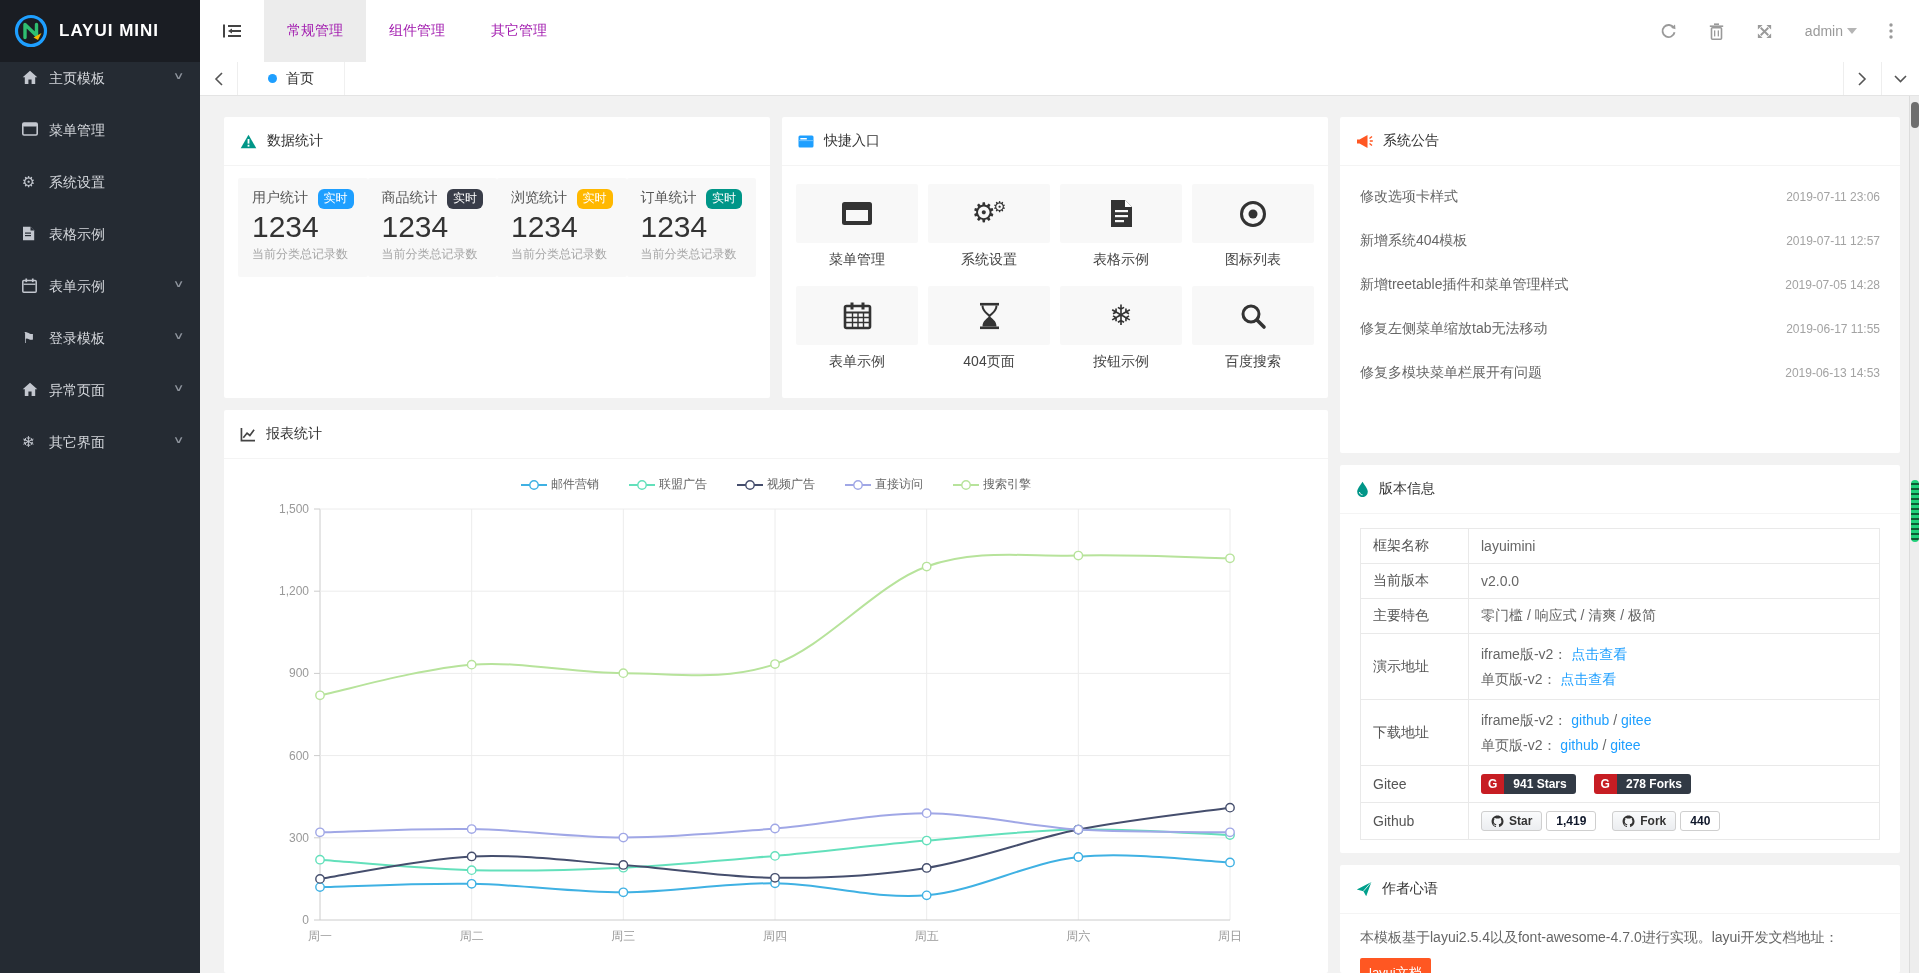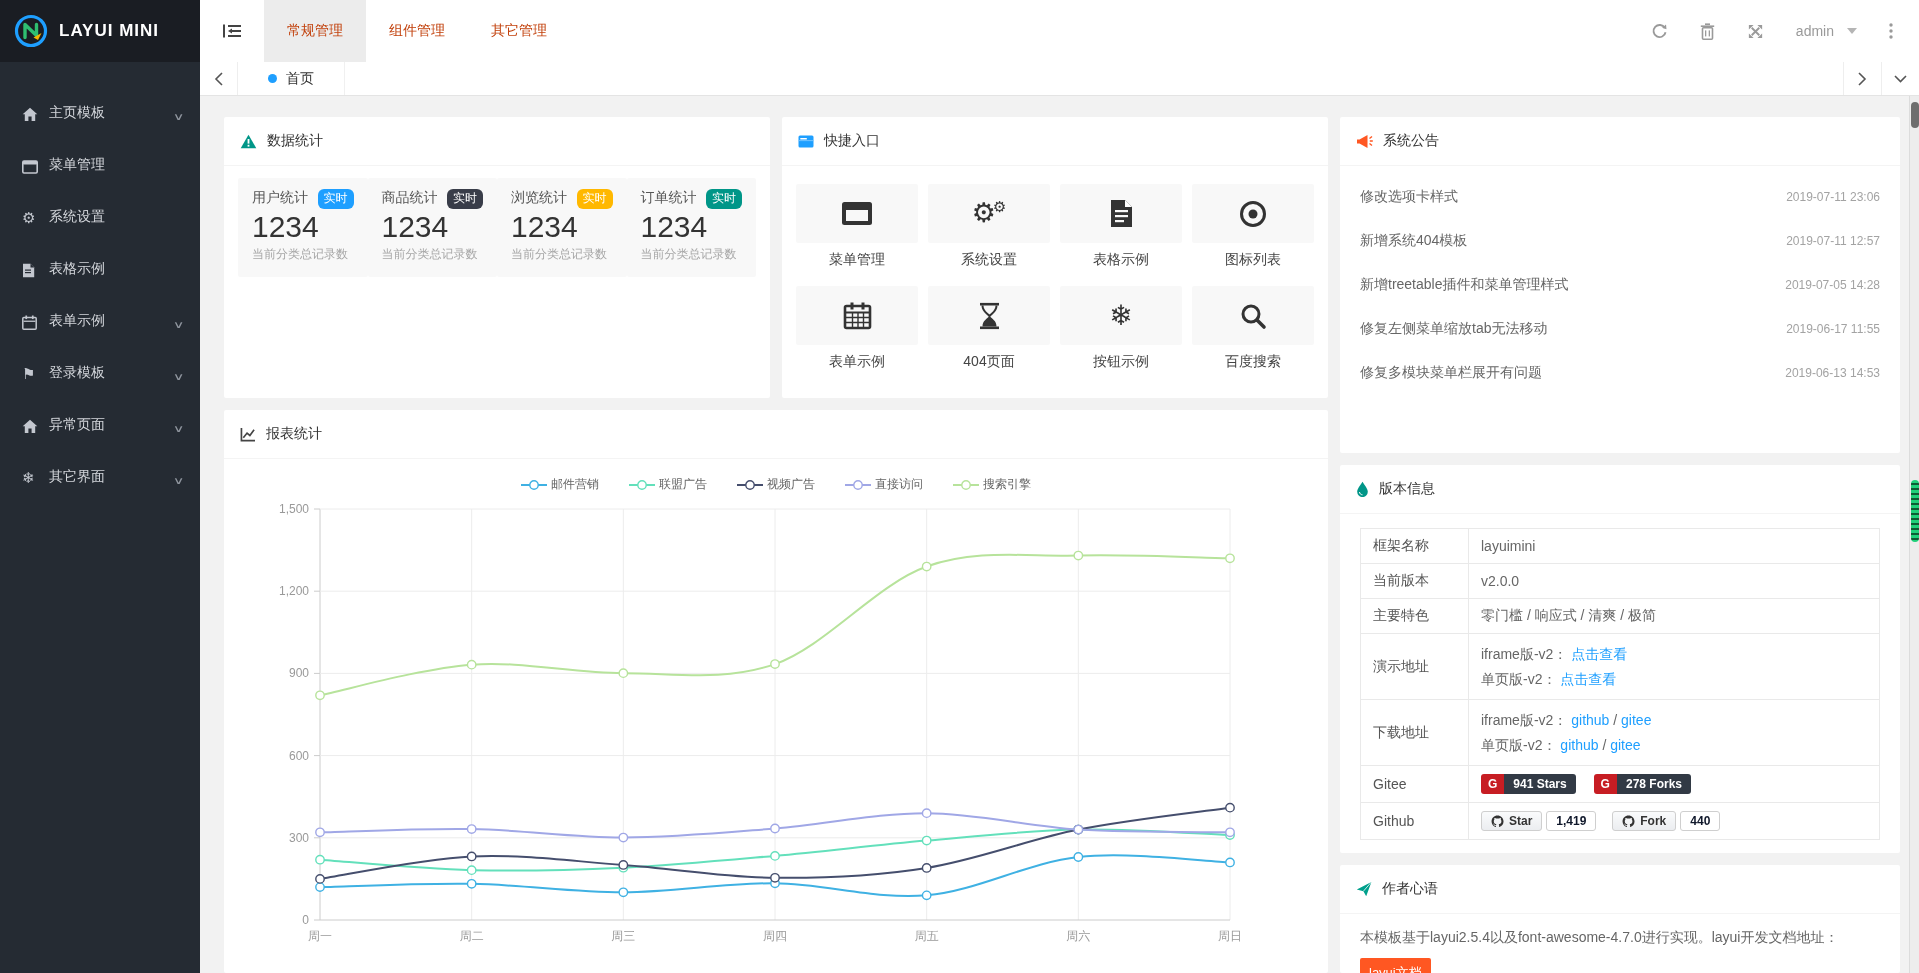--- a/index.html
+++ b/index.html
@@ -5,34 +5,34 @@
   * { margin:0; padding:0; box-sizing:border-box; }
   html,body { width:1919px; height:973px; overflow:hidden; }
   body { font-family:"Liberation Sans","DejaVu Sans",sans-serif; font-size:14px; color:#333; background:#f2f2f2; }
   .app { display:flex; width:100%; height:100%; position:relative; }
 
   
   .sidebar { width:200px; background:#252b33; flex-shrink:0; }
   .logo { height:62px; background:#1a1d23; display:flex; align-items:center; gap:10px; padding:0 13px; }
   .logo-text { color:#fff; font-size:17px; font-weight:bold; letter-spacing:1px; white-space:nowrap; }
   .side-nav { padding-top:8px; }
-  .side-item { height:52px; display:flex; align-items:flex-end; padding:0 18px 0 22px; color:#d4d7dc; cursor:pointer;font-family:Liberation Serif, serif; }
+  .side-item { height:52px; display:flex; align-items:flex-start; padding:0 18px 0 22px; color:#d4d7dc; cursor:pointer; }
   .side-item .s-icon { width:24px; display:inline-flex; align-items:center; color:#c3c7cf; font-size:15px; }
   .side-item .s-label { flex:1; margin-left:3px; font-size:14px; }
   .side-item .s-caret { color:#8f959e; font-size:10px; transform:scaleX(1.6); }
 
   
   .main { flex:1; display:flex; flex-direction:column; min-width:0; }
   .topbar { height:62px; background:#fff; display:flex; align-items:stretch; }
   .toggle-btn { width:64px; display:flex; align-items:center; justify-content:center; cursor:pointer; }
-  .top-tab { padding:0 23px; display:flex; align-items:center; color:#c2410c; cursor:pointer; }
+  .top-tab { padding:0 23px; display:flex; align-items:center; color:#a21caf; cursor:pointer; }
   .top-tab.active { background:#ececec; }
   .top-right { margin-left:auto; display:flex; align-items:center; gap:32px; padding-right:26px; color:#9a9a9a; }
   .top-right .tr-icon { display:flex; align-items:center; cursor:pointer; }
-  .admin-dd { display:flex; align-items:center; gap:13px; cursor:pointer; color:#9a9a9a; }
+  .admin-dd { display:flex; align-items:center; gap:4px; cursor:pointer; color:#9a9a9a; }
   .caret-down { width:0; height:0; border-left:5px solid transparent; border-right:5px solid transparent; border-top:6px solid #b5b5b5; }
 
   
   .tabstrip { height:34px; background:#fff; border-bottom:1px solid #e4e4e4; display:flex; align-items:stretch; }
   .ts-cell { width:38px; display:flex; align-items:center; justify-content:center; color:#555; cursor:pointer; }
   .ts-left { border-right:1px solid #eee; }
   .ts-tab { padding:0 30px; display:flex; align-items:center; gap:9px; border-right:1px solid #f0f0f0; color:#333; cursor:pointer; }
   .ts-dot { width:9px; height:9px; border-radius:50%; background:#1E9FFF; }
   .ts-right { margin-left:auto; display:flex; }
   .ts-right .ts-cell { border-left:1px solid #eee; }

